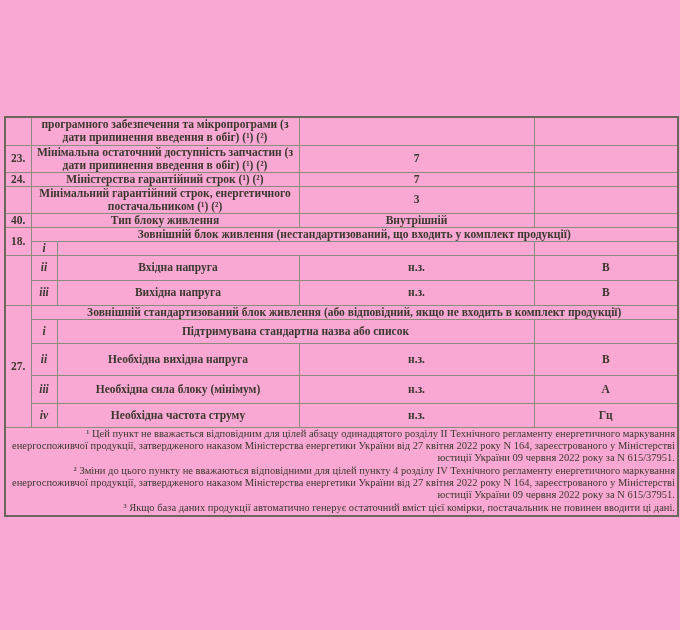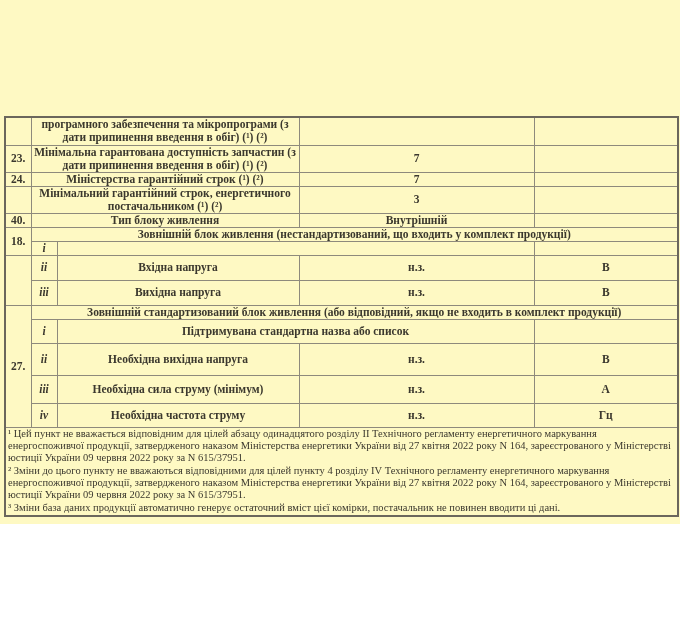--- a/index.html
+++ b/index.html
@@ -1,17 +1,17 @@
 <!DOCTYPE html>
 <html lang="uk"><head>
 <meta charset="utf-8">
 <style>
   html,body { margin:0; padding:0; background:#ffffff; }
   .page {
-    position:relative; width:680px; height:524px; background:#fef9c3; overflow:hidden;
+    position:relative; width:680px; height:630px; background:#f9a8d4; overflow:hidden;
     font-family:"Liberation Serif", serif;
     --text:#3b382e; --border:#8e8a7c; --outer:#6b675c;
     color:var(--text);
   }
   table.fiche {
     position:absolute; left:4px; top:116px; width:673px;
     border-collapse:collapse; table-layout:fixed;
     border:2px solid var(--outer);
   }
   table.fiche td {
@@ -23,21 +23,21 @@
   td.num   { font-weight:bold;margin-top:41px; }
   td.sub   { font-style:italic; font-weight:bold; }
   td.value, td.unit { font-weight:normal; font-size:11.5px; }
   td.header { font-weight:bold; }
   td.notes {
     vertical-align:top; text-align:left; font-weight:normal;
     padding:3px 4px; height:78px;
   }
   td.notes p {
     margin:0 0 1px 0; font-size:10.5px; line-height:12px; font-weight:normal;
-    text-align:left;
+    text-align:right;
   }
 </style>
 </head>
 <body>
 
 <div class="page" style="--text: #3b382e; --border: #8e8a7c; --outer: #6b675c;">
   <table class="fiche">
     <colgroup>
       <col style="width:26px">
         <col style="width:26px">
@@ -49,21 +49,21 @@
     <tbody>
         <tr style="height:28px">
       <td class="num"></td>
       <td class="label" colspan="2">програмного забезпечення та мікропрограми (з дати припинення введення в обіг) (¹) (²)</td>
       <td class="value"></td>
       <td class="unit"></td>
     </tr>
 
     <tr style="height:27px">
       <td class="num">23.</td>
-      <td class="label" colspan="2">Мінімальна гарантована доступність запчастин (з дати припинення введення в обіг) (¹) (²)</td>
+      <td class="label" colspan="2">Мінімальна остаточний доступність запчастин (з дати припинення введення в обіг) (¹) (²)</td>
       <td class="value">7</td>
       <td class="unit"></td>
     </tr>
 
     <tr style="height:13px">
       <td class="num">24.</td>
       <td class="label" colspan="2">Міністерства гарантійний строк (¹) (²)</td>
       <td class="value">7</td>
       <td class="unit"></td>
     </tr>
@@ -121,34 +121,34 @@
 
     <tr style="height:32px">
       <td class="sub">ii</td>
       <td class="label">Необхідна вихідна напруга</td>
       <td class="value">н.з.</td>
       <td class="unit">В</td>
     </tr>
 
     <tr style="height:28px">
       <td class="sub">iii</td>
-      <td class="label">Необхідна сила струму (мінімум)</td>
+      <td class="label">Необхідна сила блоку (мінімум)</td>
       <td class="value">н.з.</td>
       <td class="unit">А</td>
     </tr>
 
     <tr style="height:24px">
       <td class="sub">iv</td>
       <td class="label">Необхідна частота струму</td>
       <td class="value">н.з.</td>
       <td class="unit">Гц</td>
     </tr>
 
     <tr>
       <td class="notes" colspan="5">
         <p>¹ Цей пункт не вважається відповідним для цілей абзацу одинадцятого розділу II Технічного регламенту енергетичного маркування енергоспоживчої продукції, затвердженого наказом Міністерства енергетики України від 27 квітня 2022 року N 164, зареєстрованого у Міністерстві юстиції України 09 червня 2022 року за N 615/37951.</p>
         <p>² Зміни до цього пункту не вважаються відповідними для цілей пункту 4 розділу IV Технічного регламенту енергетичного маркування енергоспоживчої продукції, затвердженого наказом Міністерства енергетики України від 27 квітня 2022 року N 164, зареєстрованого у Міністерстві юстиції України 09 червня 2022 року за N 615/37951.</p>
-        <p>³ Зміни база даних продукції автоматично генерує остаточний вміст цієї комірки, постачальник не повинен вводити ці дані.</p>
+        <p>³ Якщо база даних продукції автоматично генерує остаточний вміст цієї комірки, постачальник не повинен вводити ці дані.</p>
       </td>
     </tr>
   </tbody>
     </table>
 </div>
 
 </body></html>

